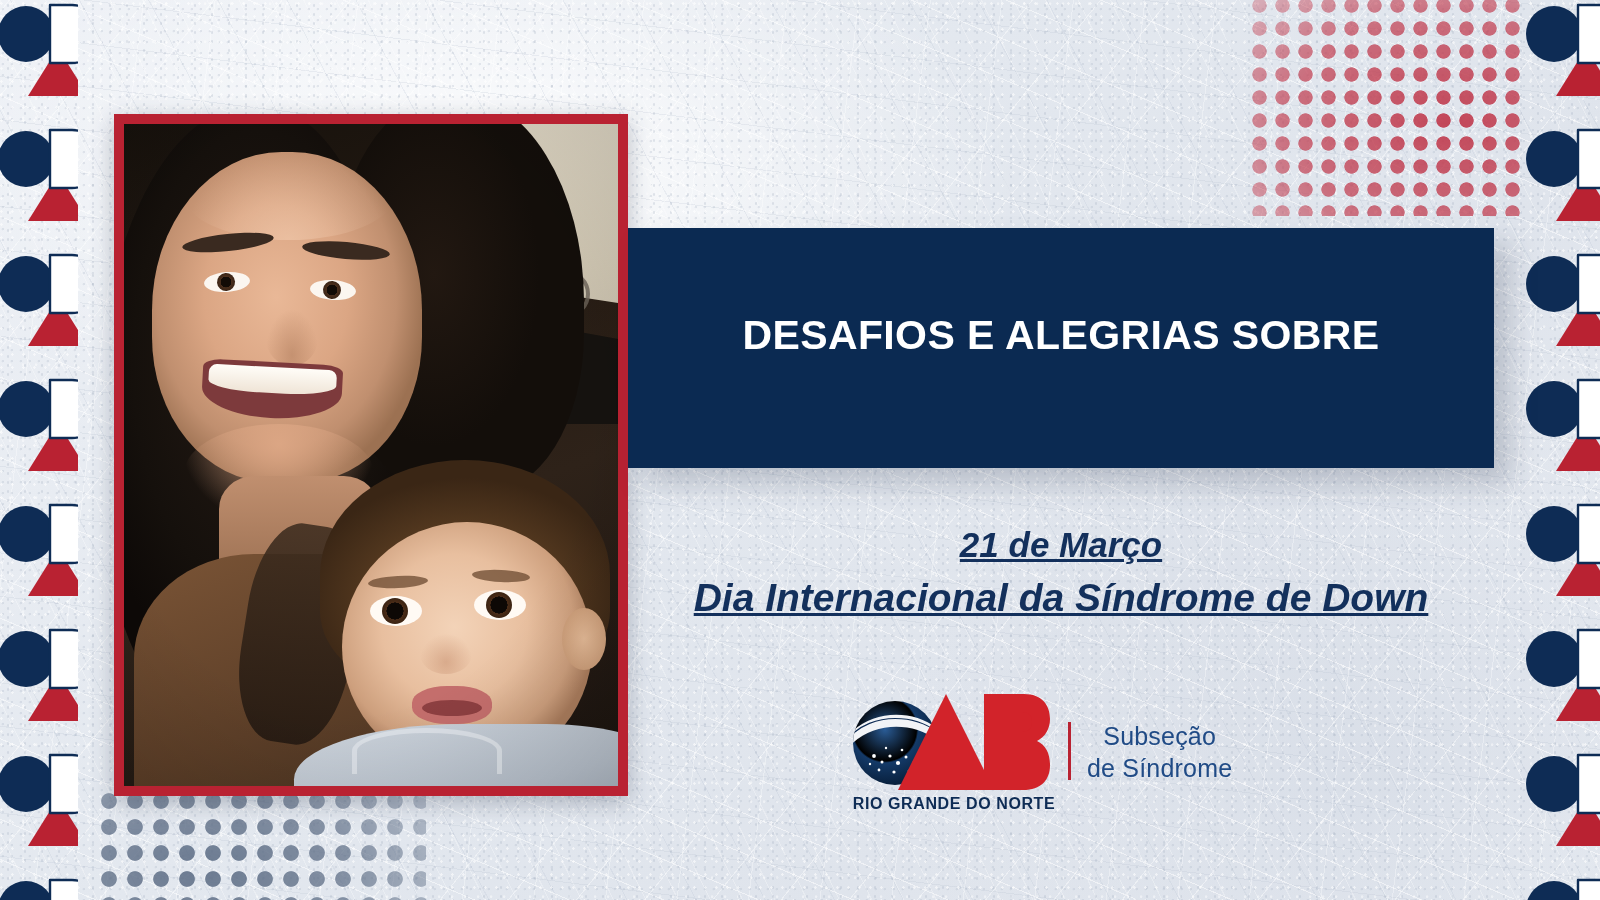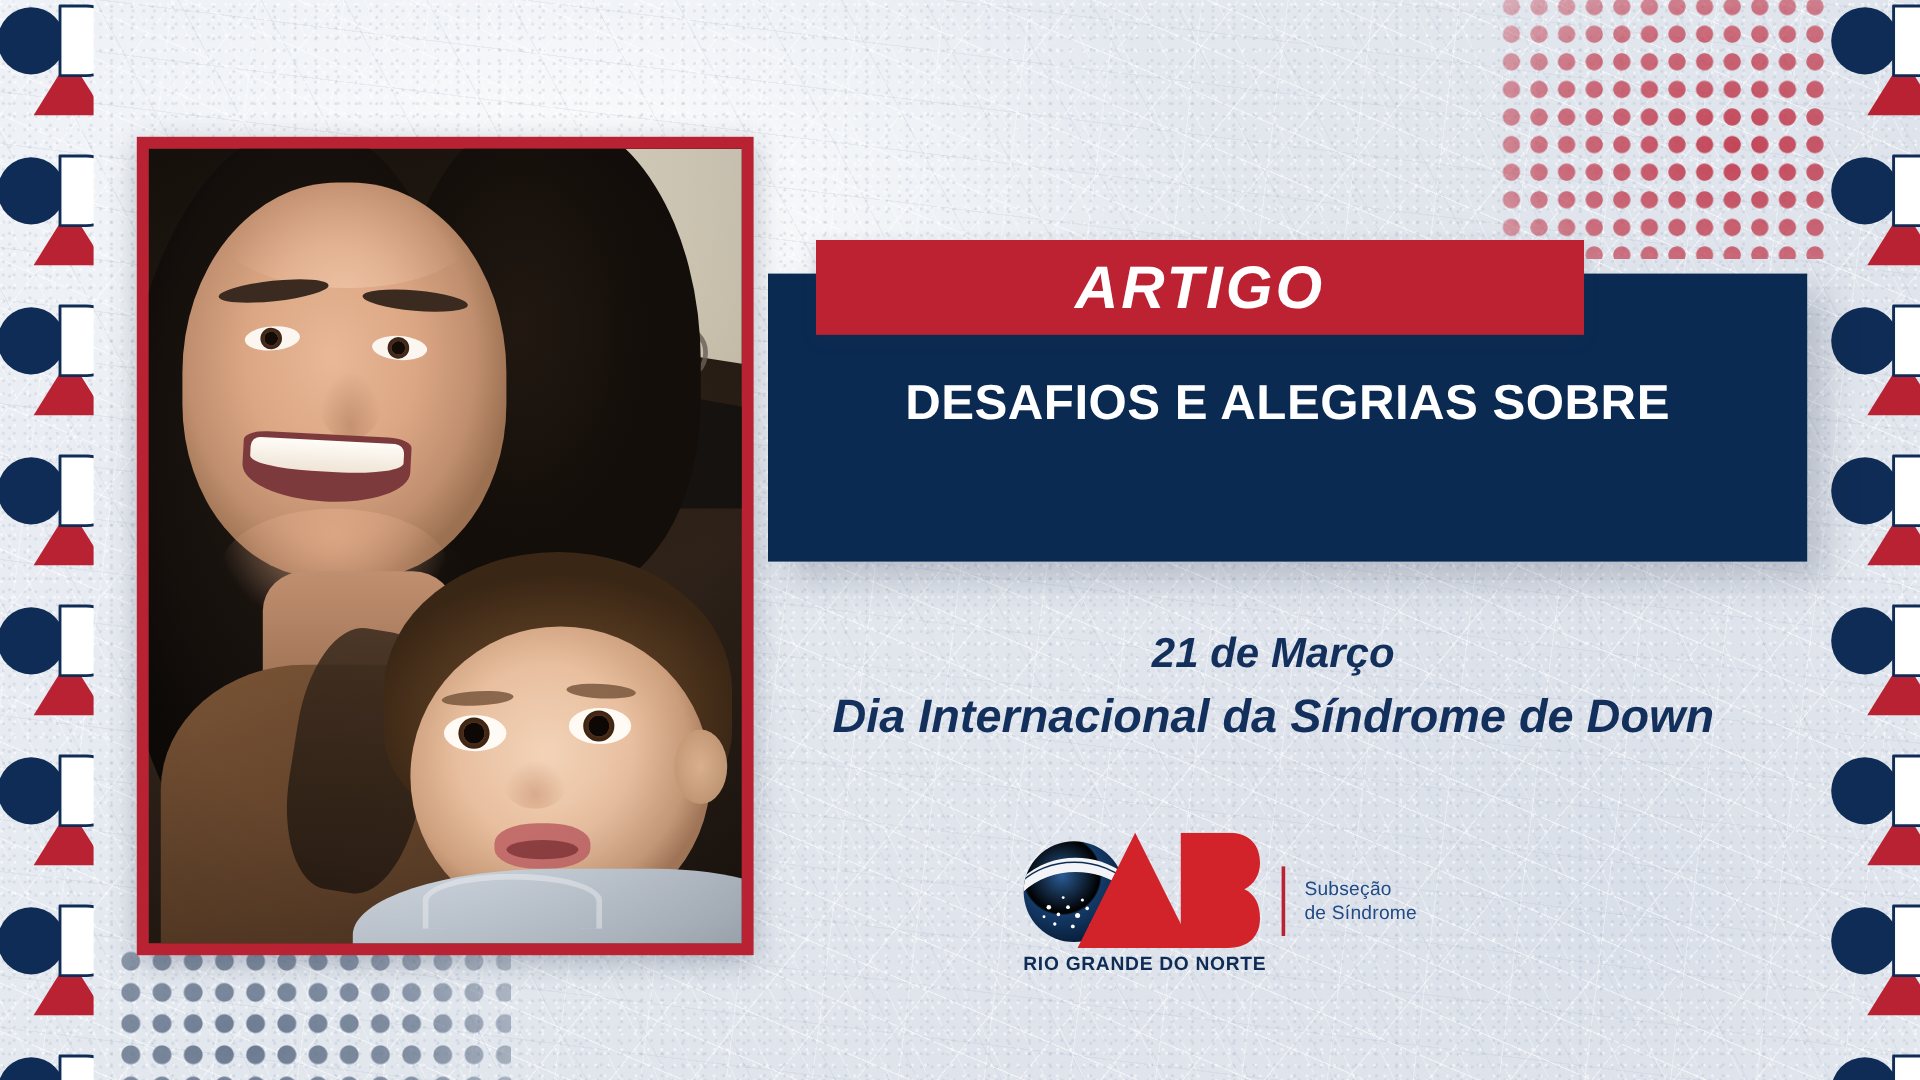--- a/index.html
+++ b/index.html
@@ -244,21 +244,20 @@
     position:absolute; inset:0;
     background:radial-gradient(ellipse 120% 110% at 45% 45%, transparent 40%, rgba(0,0,0,.30) 100%);
   }
 
   
   #title-box {
     position:absolute; left:628px; top:228px;
     width:866px; height:240px;
     background:#0b2a52;
     box-shadow:16px 16px 26px rgba(40,52,72,.22);
-    margin-left:12px;
   }
   #artigo-banner {
     position:absolute; left:680px; top:200px;
     width:640px; height:79px;
     background:#bc2232;
     display:flex; align-items:center; justify-content:center;
     box-shadow:0 4px 12px rgba(40,52,72,.18);
   }
   #artigo-text {
     color:#ffffff; font-size:50px; font-weight:bold; font-style:italic;
@@ -270,21 +269,21 @@
     font-size:41px; font-weight:bold; line-height:1.45;
     letter-spacing:.4px;
     padding:0 18px;
   }
   #title-line-1, #title-line-2 { display:block; }
 
   
   #date-block {
     position:absolute; left:628px; top:520px; width:866px;
     text-align:center; color:#13305c;
-    font-style:italic; font-weight:bold;
+    font-style:italic; font-weight:bold;text-decoration:underline;
   }
   #date-line-1 { display:block; font-size:35px; line-height:1.42; }
   #date-line-2 { display:block; font-size:39px; line-height:1.42; }
 
   
   #logo {
     position:absolute; left:846px; top:694px;
     width:420px; height:120px;
     display:flex; align-items:center;
   }
@@ -294,22 +293,23 @@
   #logo-rgn {
     position:absolute; left:4px; bottom:1px; width:208px;
     text-align:center; color:#0e2c55;
     font-size:16px; font-weight:bold; letter-spacing:.6px;
   }
   #logo-divider {
     width:3px; height:58px; background:#b92232; margin:0 16px 6px 10px;
     align-self:center;
   }
   #logo-sub {
-    color:#204b86; font-size:16px; line-height:1.28; letter-spacing:.2px;
+    color:#204b86; font-size:25px; line-height:1.28; letter-spacing:.2px;
     padding-bottom:4px;
+    text-align:center;
   }
   #logo-sub-1, #logo-sub-2 { display:block; }
 </style>
 </head>
 <body>
 
 <div id="poster">
 
   <div id="texture"></div>
   <div id="grain"></div>
@@ -475,23 +475,20 @@
       <div id="ph-vignette"></div>
     </div>
   </div>
 
   <div id="title-box">
     <div id="title-lines">
       <span id="title-line-1">DESAFIOS E ALEGRIAS SOBRE</span>
     </div>
   </div>
 
-  <div id="artigo-banner">
-    <span id="artigo-text">ARTIGO</span>
-  </div>
 
   <div id="date-block">
     <span id="date-line-1">21 de Março</span>
     <span id="date-line-2">Dia Internacional da Síndrome de Down</span>
   </div>
 
   <div id="logo">
     <div id="logo-mark">
       <svg id="logo-globe" width="86" height="86" viewBox="0 0 86 86">
         <defs>

